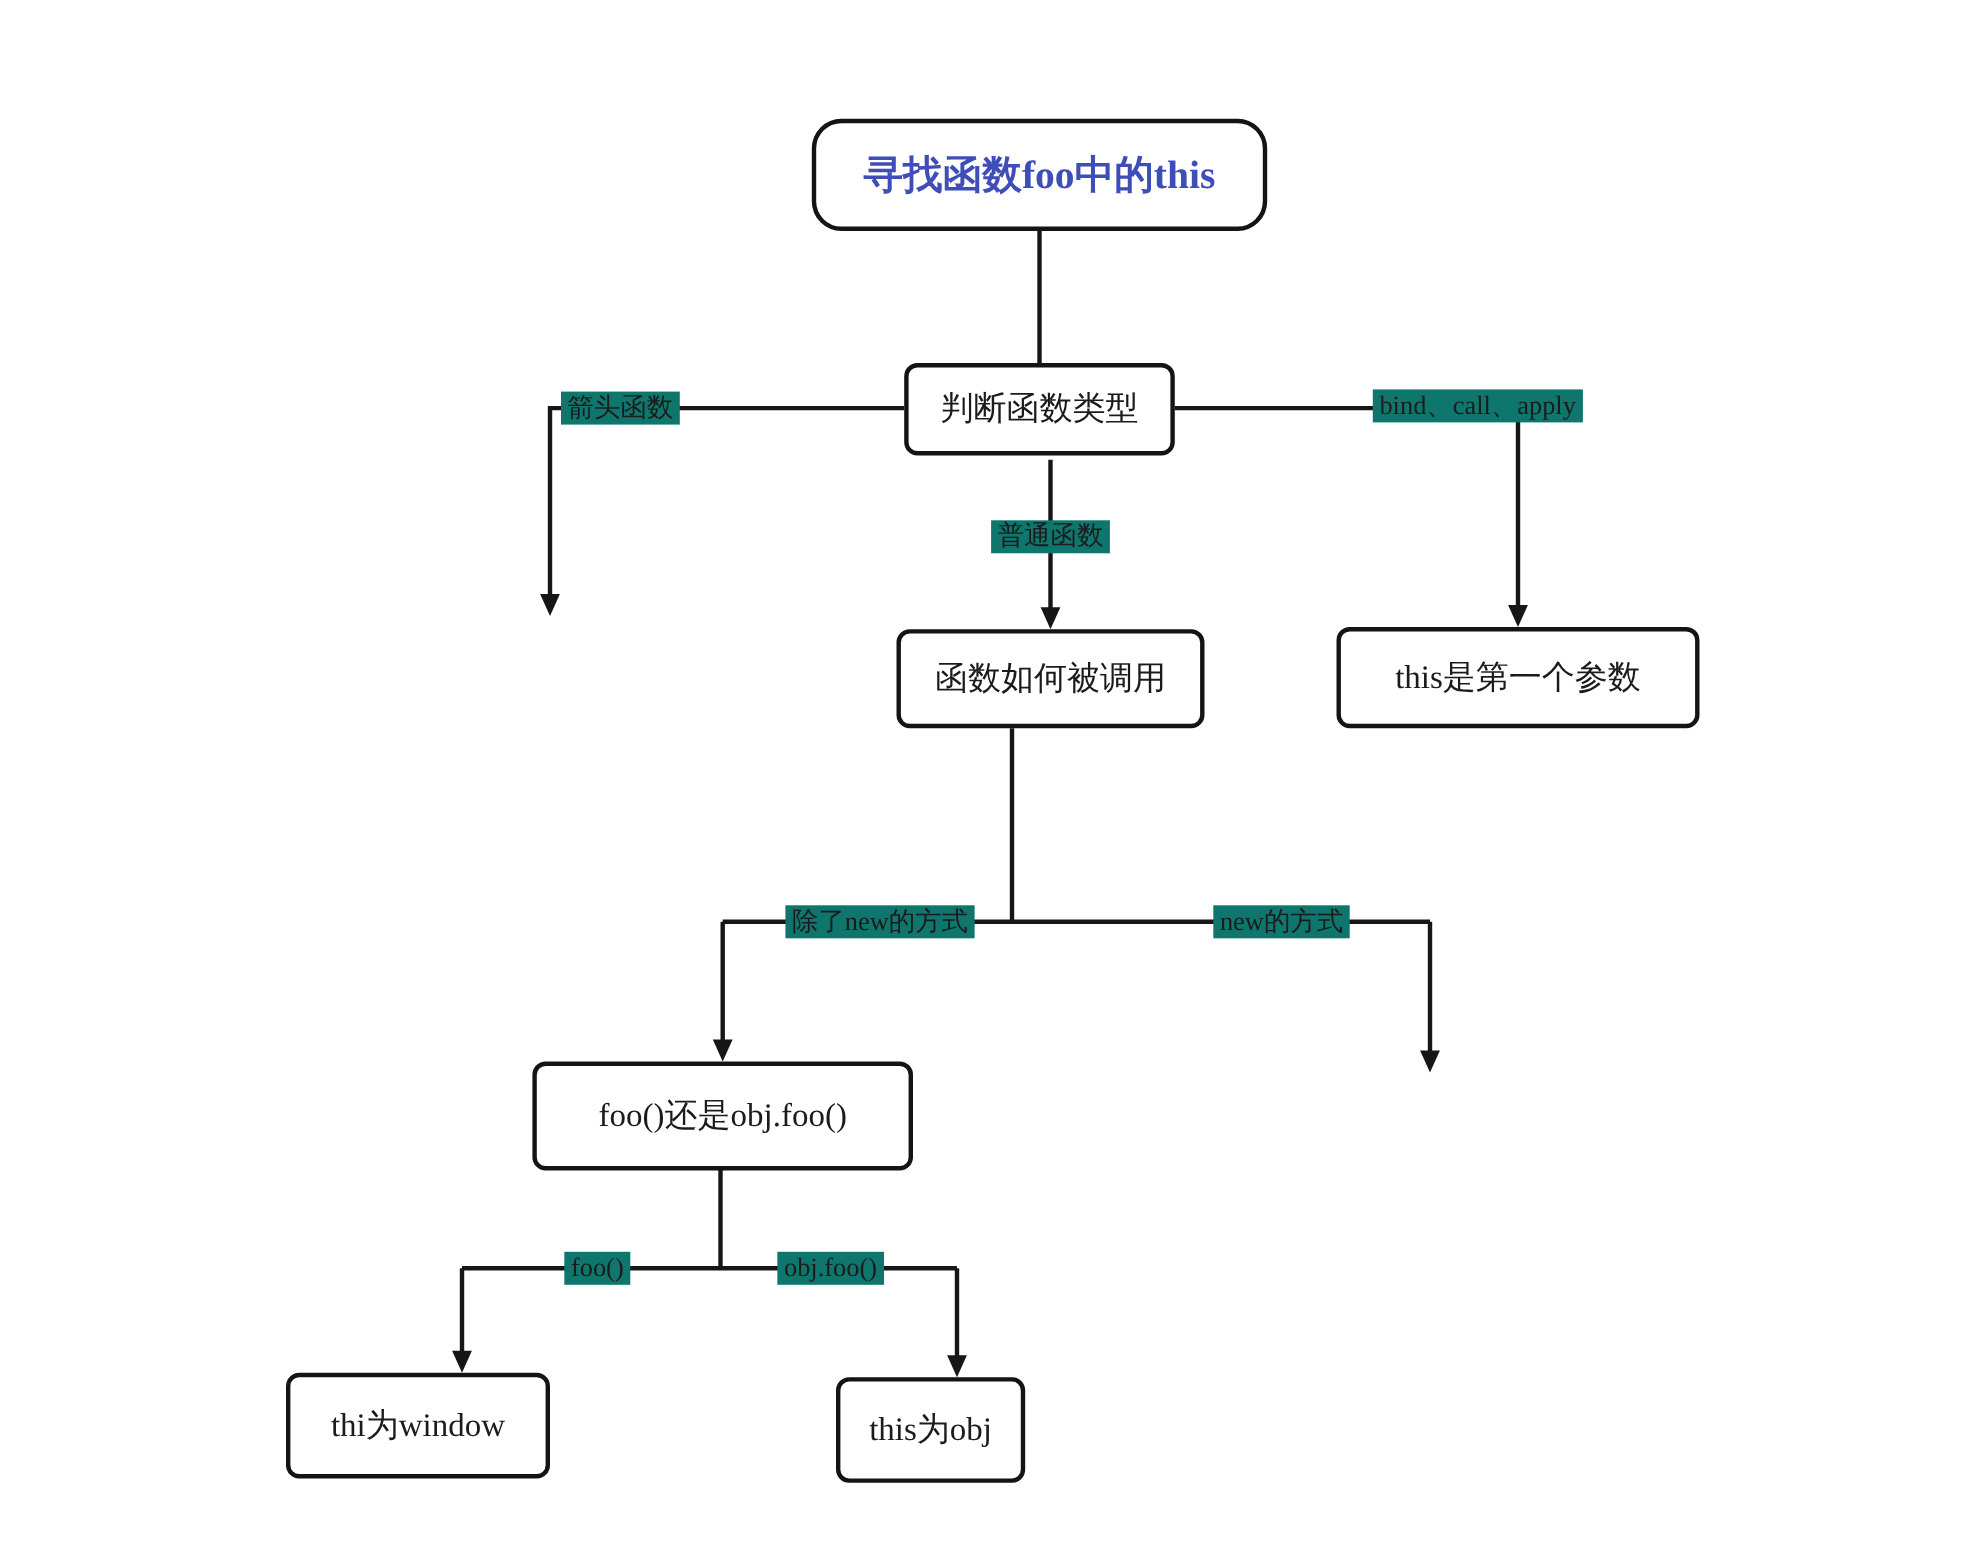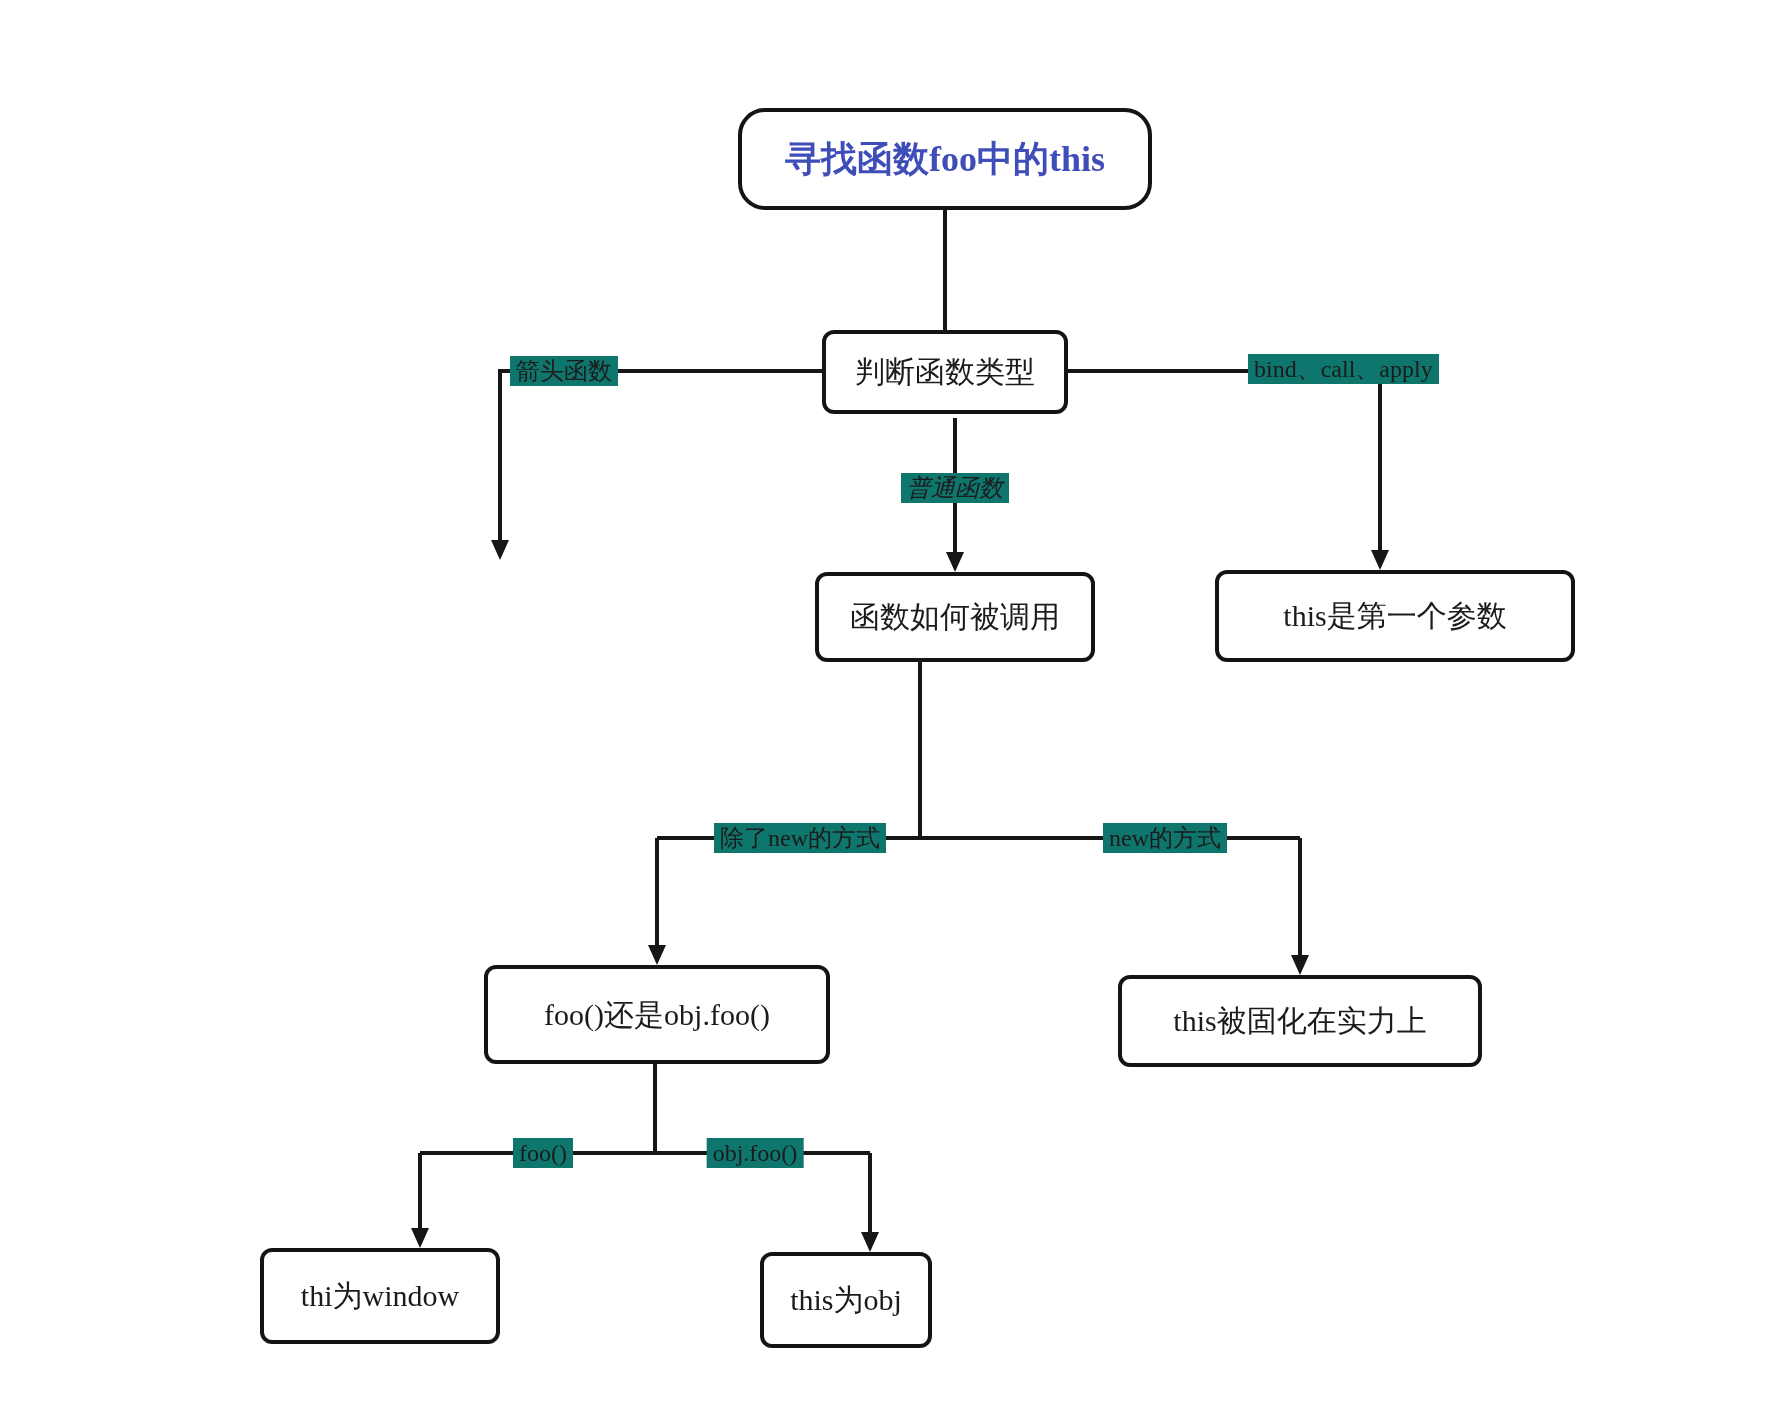--- a/index.html
+++ b/index.html
@@ -88,33 +88,32 @@
     <polygon points="870,1252 861,1232 879,1232"></polygon>
   </svg>
 
   <div class="node title-node" style="left:738px; top:108px; width:414px; height:102px;border-radius:27px;">寻找函数foo中的this</div>
 
   <div class="node" style="left:822px; top:330px; width:246px; height:84px;">判断函数类型</div>
 
 
   <div class="node" style="left:815px; top:572px; width:280px; height:90px;">函数如何被调用</div>
 
-  <div class="node" style="left:1215px; top:570px; width:360px; height:92px;text-align:center;">this是第一个参数</div>
+  <div class="node" style="left:1215px; top:570px; width:330px; height:92px;text-align:center;">this是第一个参数</div>
 
   <div class="node" style="left:484px; top:965px; width:346px; height:99px;">foo()还是obj.foo()</div>
 
-  <div class="node" style="left:1118px; top:975px; width:364px; height:92px;">this被固化在实力上</div>
 
   <div class="node" style="left:260px; top:1248px; width:240px; height:96px;">thi为window</div>
 
   <div class="node" style="left:760px; top:1252px; width:172px; height:96px;">this为obj</div>
 
   <span class="edge-label center-y" style="left:510px; top:371px;">箭头函数</span>
 
-  <span class="edge-label center-xy" style="left:955px; top:488px;font-style:italic;">普通函数</span>
+  <span class="edge-label center-xy" style="left:955px; top:488px;">普通函数</span>
 
   <span class="edge-label center-y" style="left:1248px; top:369px;">bind、call、apply</span>
 
   <span class="edge-label center-xy" style="left:800px; top:838px;">除了new的方式</span>
 
   <span class="edge-label center-xy" style="left:1165px; top:838px;">new的方式</span>
 
   <span class="edge-label center-xy" style="left:543px; top:1153px;">foo()</span>
 
   <span class="edge-label center-xy" style="left:755px; top:1153px;">obj.foo()</span>

